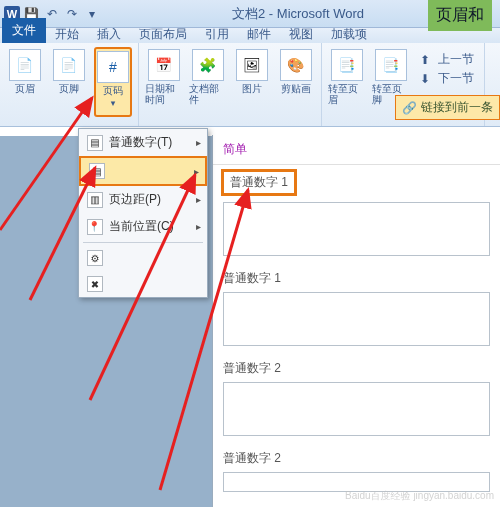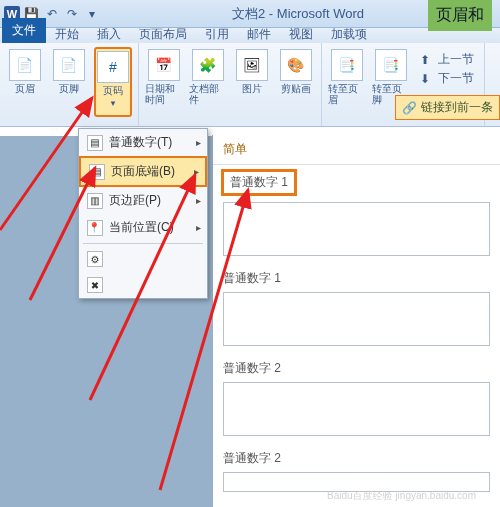--- a/index.html
+++ b/index.html
@@ -24,31 +24,31 @@
 .sub-icon{width:14px;height:14px;display:inline-block}
 .link-box{position:absolute;right:0;top:52px;background:#fde8a8;border:1px solid #e77813;padding:3px 6px;display:flex;align-items:center;gap:4px;font-size:11px;color:#3a5530}
 .group-label{position:absolute;bottom:2px;font-size:11px;color:#3a5a8a}
 .dropdown{position:absolute;left:78px;top:128px;width:130px;background:#f5f7fa;border:1px solid #9aacbe;box-shadow:2px 2px 5px rgba(0,0,0,.3);z-index:10}
 .dd-item{display:flex;align-items:center;gap:6px;padding:5px 8px;font-size:12px;color:#333;position:relative}
 .dd-item.selected{background:#fce9a7;border:2px solid #e77813}
 .dd-icon{width:16px;height:16px;background:#fff;border:1px solid #b0b8c0;display:flex;align-items:center;justify-content:center;font-size:10px}
 .dd-arrow{position:absolute;right:6px;font-size:10px;color:#555}
 .dd-sep{height:1px;background:#c8d0da;margin:2px 4px}
 .gallery{position:absolute;left:212px;top:135px;right:0;bottom:0;background:#fff;border-left:1px solid #9aacbe}
-.gallery-header{padding:6px 10px;font-size:12px;color:#a16207;border-bottom:1px solid #e0e0e0}
+.gallery-header{padding:6px 10px;font-size:12px;color:#a21caf;border-bottom:1px solid #e0e0e0}
 .gallery-item-label{padding:6px 10px 3px 10px;font-size:12px;color:#555}
 .gallery-item-label.hl{border:3px solid #e77813;display:inline-block;margin:4px 8px;padding:2px 6px}
 .gallery-preview{margin:2px 10px 8px 10px;height:54px;border:1px solid #b8c2cc;background:#fff;position:relative}
 .workspace{position:absolute;left:0;top:136px;width:212px;bottom:0;background:#97b1ca}
 .arrow{position:absolute;z-index:20;pointer-events:none}
 .arrow line{stroke:#e62020;stroke-width:3}
 .arrow polygon{fill:#e62020}
 .nav-label{position:absolute;right:14px;top:120px;font-size:11px;color:#3a5a8a}
 .hf-label{position:absolute;left:30px;top:124px;font-size:11px;color:#3a5a8a}
-.watermark{position:absolute;right:24px;bottom:4px;font-size:10px;color:#c0c0c0;opacity:.7}
+.watermark{position:absolute;right:6px;bottom:4px;font-size:10px;color:#c0c0c0;opacity:.7}
 </style>
 </head>
 <body>
 
 <div class="titlebar">
   <div class="app-icon">W</div>
   <div class="qat">
     <span class="qat-btn">💾</span>
     <span class="qat-btn">↶</span>
     <span class="qat-btn">↷</span>
@@ -134,21 +134,20 @@
 <div class="workspace"></div>
 
 <div class="dropdown">
   <div class="dd-item">
       <span class="dd-icon">▤</span>
       <span>普通数字(T)</span>
       <span class="dd-arrow">▸</span>
     </div>
   <div class="dd-item selected">
       <span class="dd-icon">▤</span>
-      <span>页面底端(B)</span>
       <span class="dd-arrow">▸</span>
     </div>
   <div class="dd-item">
       <span class="dd-icon">▥</span>
       <span>页边距(P)</span>
       <span class="dd-arrow">▸</span>
     </div>
   <div class="dd-item">
       <span class="dd-icon">📍</span>
       <span>当前位置(C)</span>

